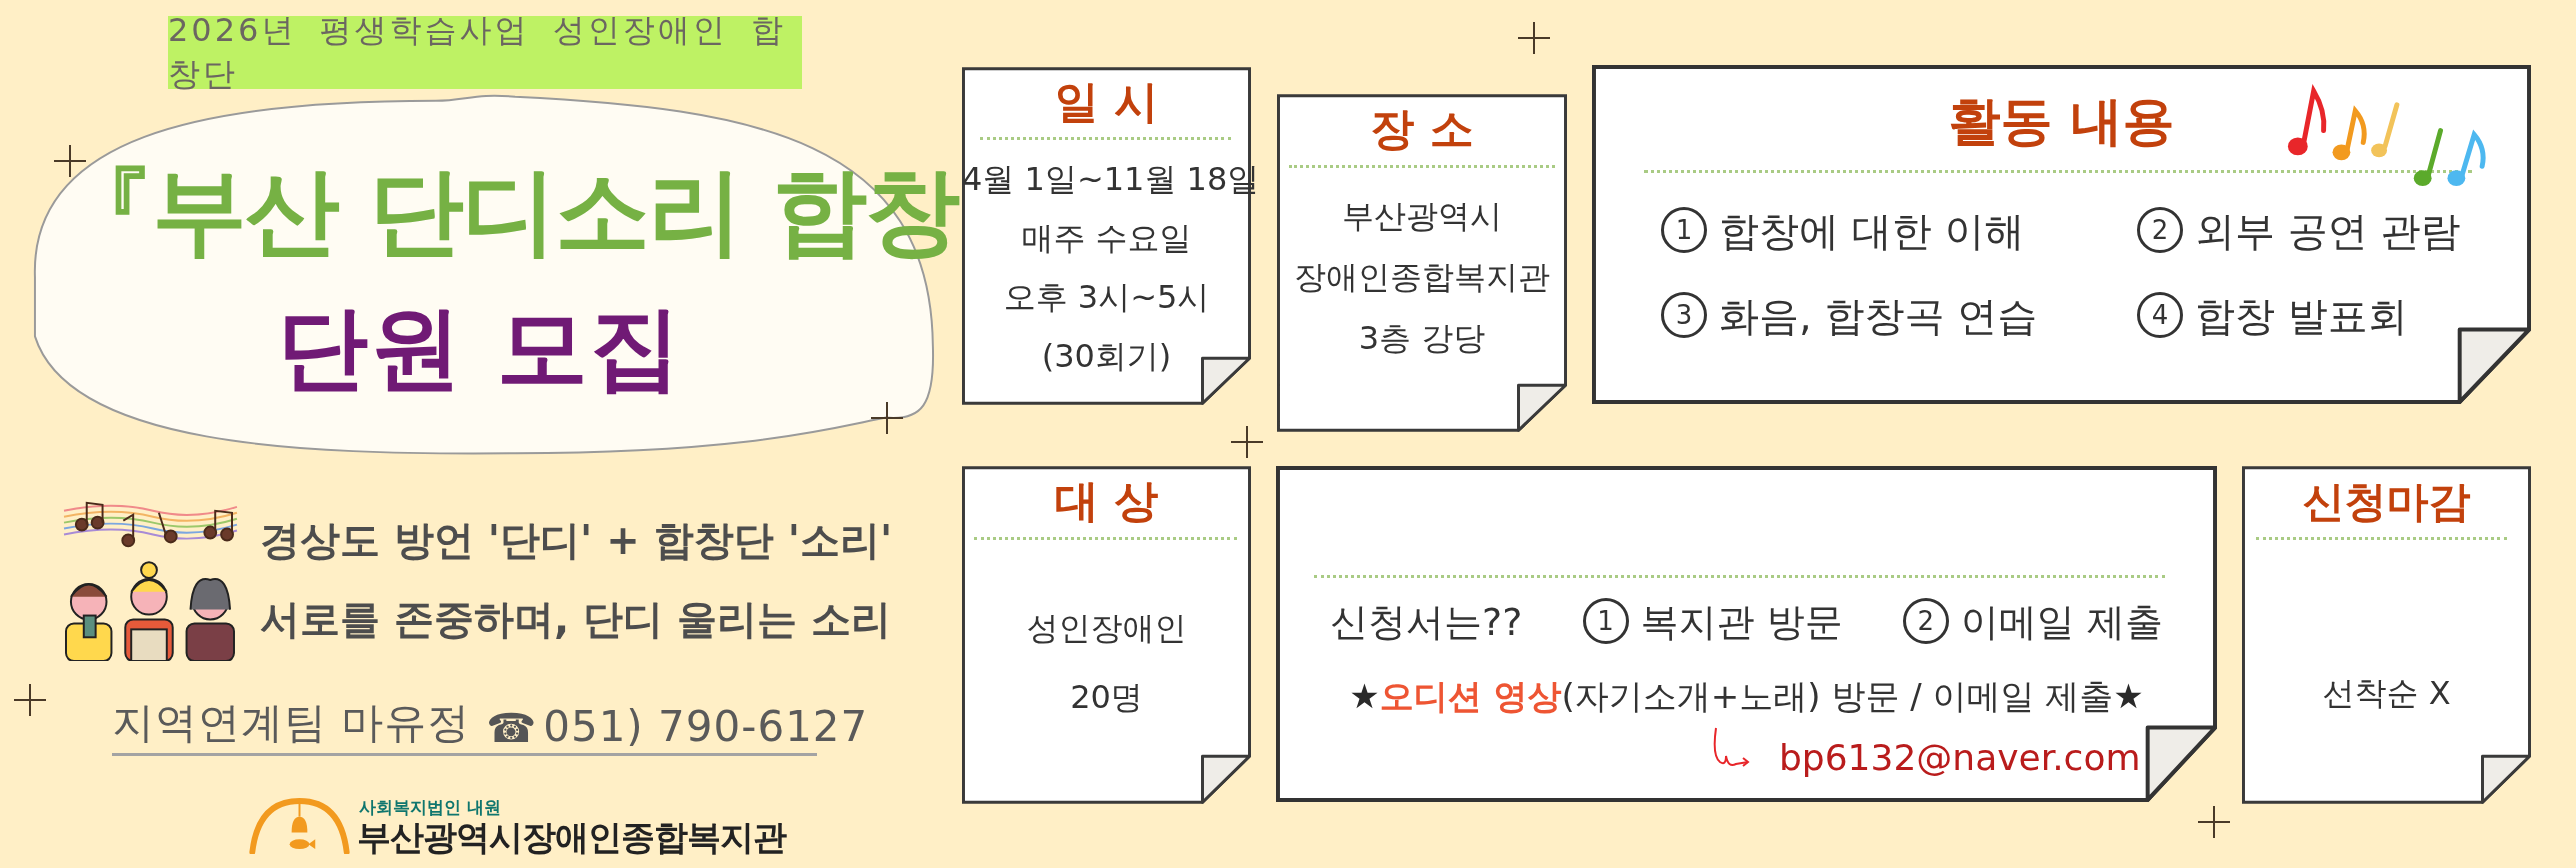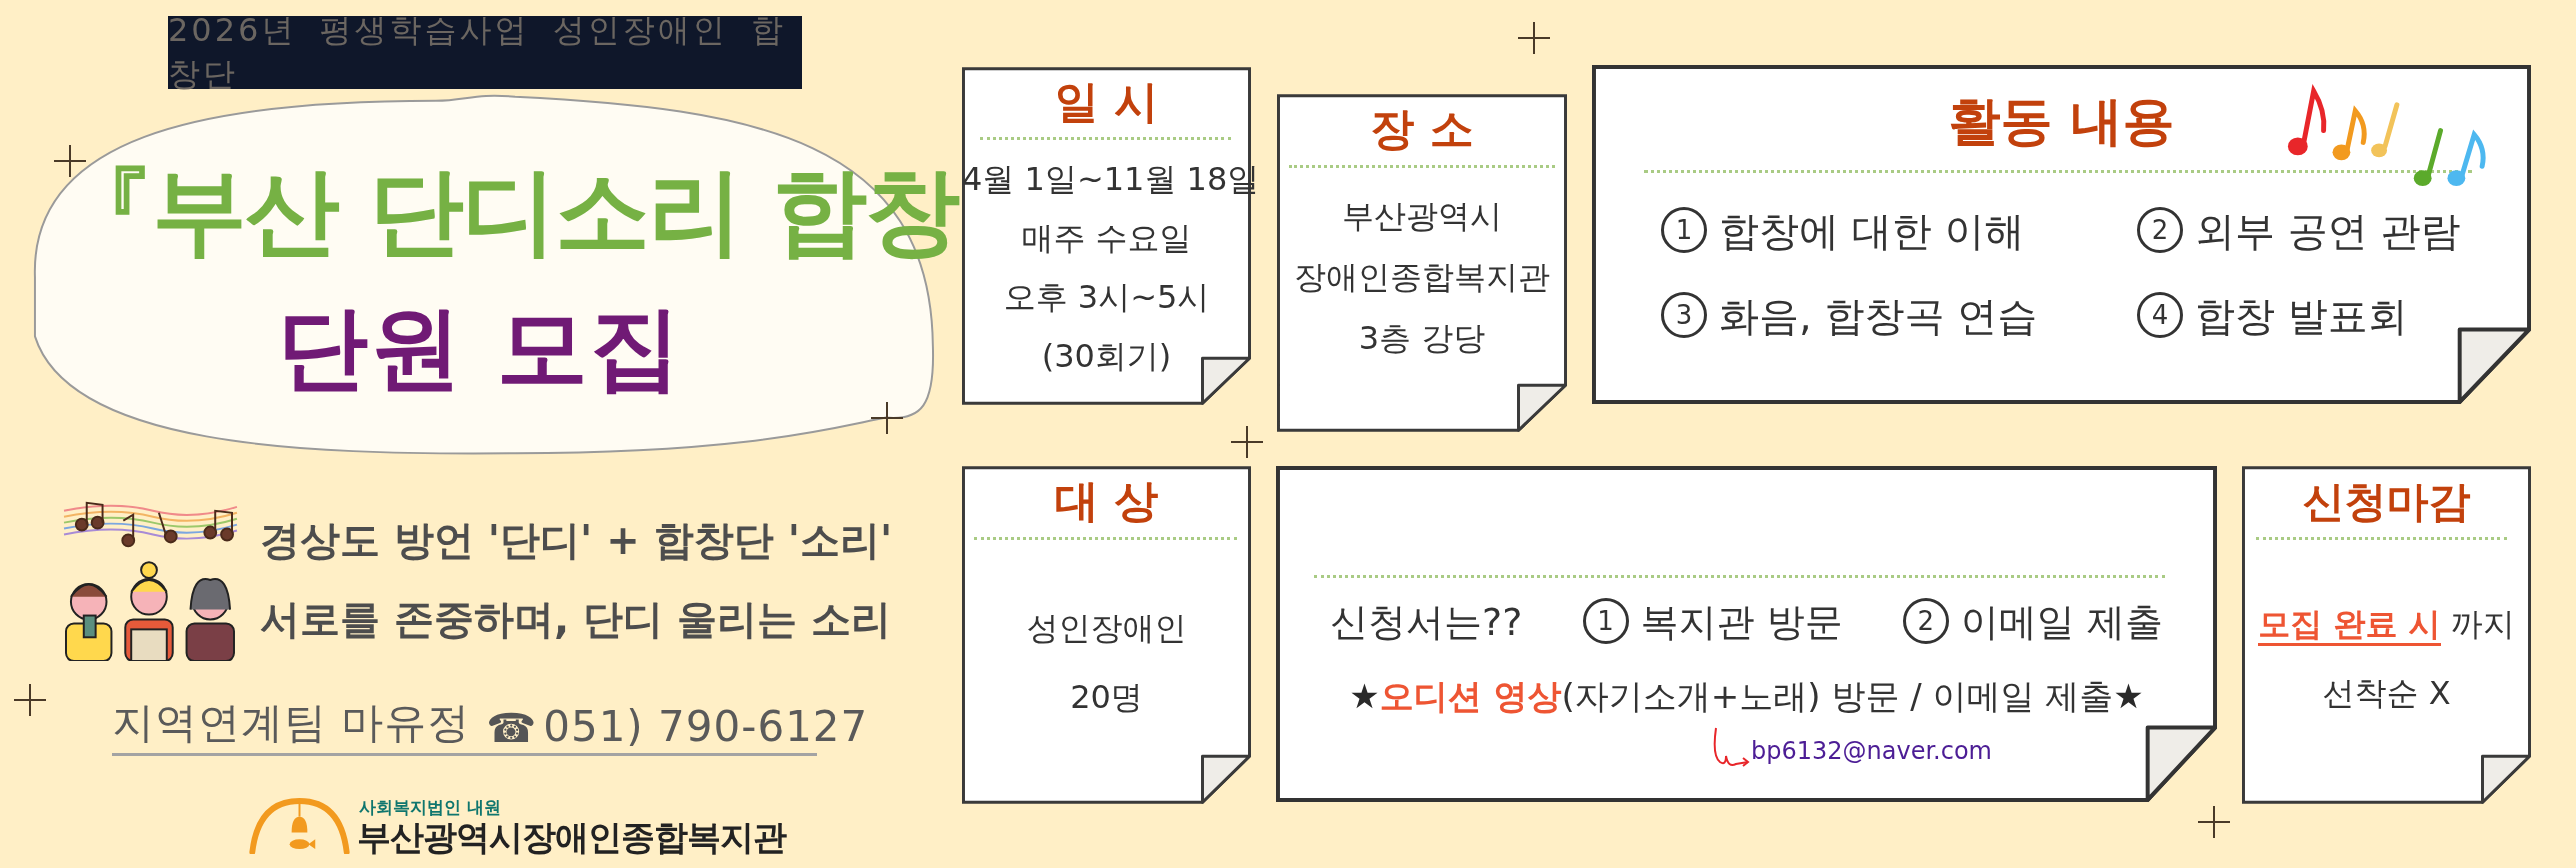--- a/index.html
+++ b/index.html
@@ -5,21 +5,21 @@
   html, body { margin: 0; padding: 0; }
   body {
     width: 2576px; height: 869px; position: relative; overflow: hidden;
     background: #FFEFC6;
     font-family: "DejaVu Sans", "Liberation Sans", sans-serif;
     color: #3a3a3a;
   }
   .abs { position: absolute; }
   .banner {
     left: 168px; top: 16px; width: 634px; height: 73px;
-    background: #0f172a;
+    background: #bef264;
     display: flex; align-items: center; justify-content: center;
     font-size: 32px; color: #6b6661; letter-spacing: 3px; word-spacing: 10px;
   }
   .bubble-svg { left: 0; top: 79px; }
   .title-main {
     left: 59px; top: 149px; width: 842px; text-align: center;
     font-size: 95px; font-weight: bold; color: #76B144; letter-spacing: -2px;
     white-space: nowrap;
   }
   .title-sub {
@@ -223,28 +223,25 @@
     <span style="display:inline-block;width:36px;"></span>
     <span class="circ">2</span><span>이메일 제출</span>
   </div>
   <div class="body" style="top:208px;font-size:34px;">
     <span class="star">★</span><span class="red">오디션 영상</span><span>(자기소개+노래) 방문 / 이메일 제출</span><span class="star">★</span>
   </div>
   <svg class="abs" style="left:434px;top:260px;" width="42" height="46" viewBox="0 0 42 46">
     <path d="M6 2 Q 2 30 10 36 Q 16 40 16 30 Q 18 42 26 38 L38 36" fill="none" stroke="#E8262A" stroke-width="2"></path>
     <path d="M33 32 L38 36 L33 40" fill="none" stroke="#E8262A" stroke-width="2"></path>
   </svg>
-  <div class="abs" style="left:475px;top:271px;font-size:24px;color:#4c1d95;">bp6132@naver.com</div>
+  <div class="abs" style="left:503px;top:271px;font-size:36px;color:#b91c1c;">bp6132@naver.com</div>
 </div>
 
 <div class="card" style="left:2242px;top:466px;width:289px;height:338px;">
   <svg class="frame" width="289" height="338" viewBox="0 0 292 341">
     <path d="M1.5 1.5 H290.5 V293 L243 339.5 H1.5 Z" fill="#ffffff" stroke="#3a3a3a" stroke-width="3"></path>
     <path d="M243 339.5 V293 H290.5 Z" fill="#EFEDE8" stroke="#3a3a3a" stroke-width="3" stroke-linejoin="round"></path>
   </svg>
   <div class="head" style="top:8px;font-size:42px;">신청마감</div>
   <div class="dots" style="left:14px;right:24px;top:71px;"></div>
-  <div class="body" style="top:137px;font-size:32px;">
-    <span class="red" style="border-bottom:3px solid #EE5533;">모집 완료 시</span><span> 까지</span>
-  </div>
   <div class="body" style="top:206px;font-size:32px;">선착순 X</div>
 </div>
 
 
 </body></html>

